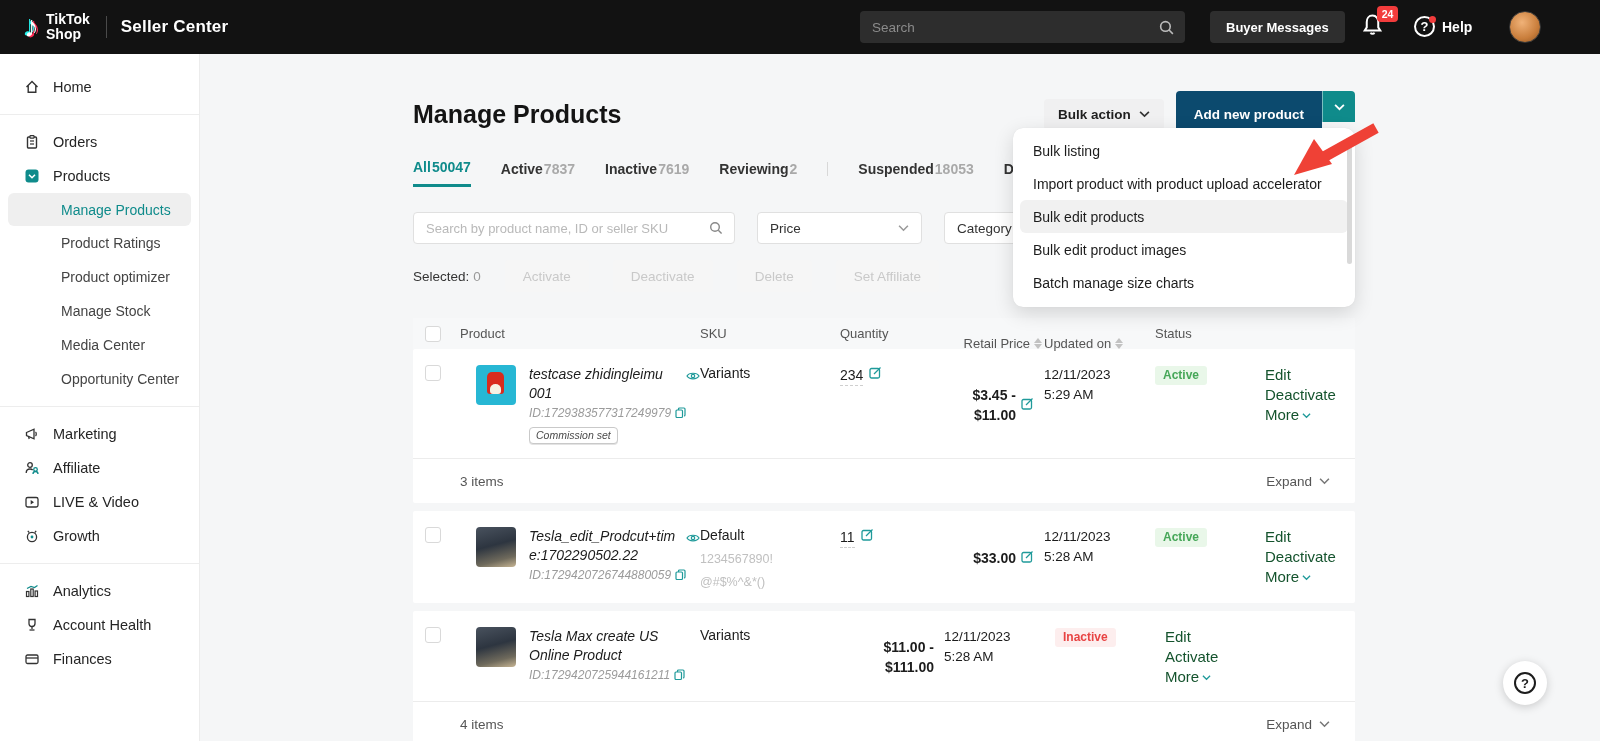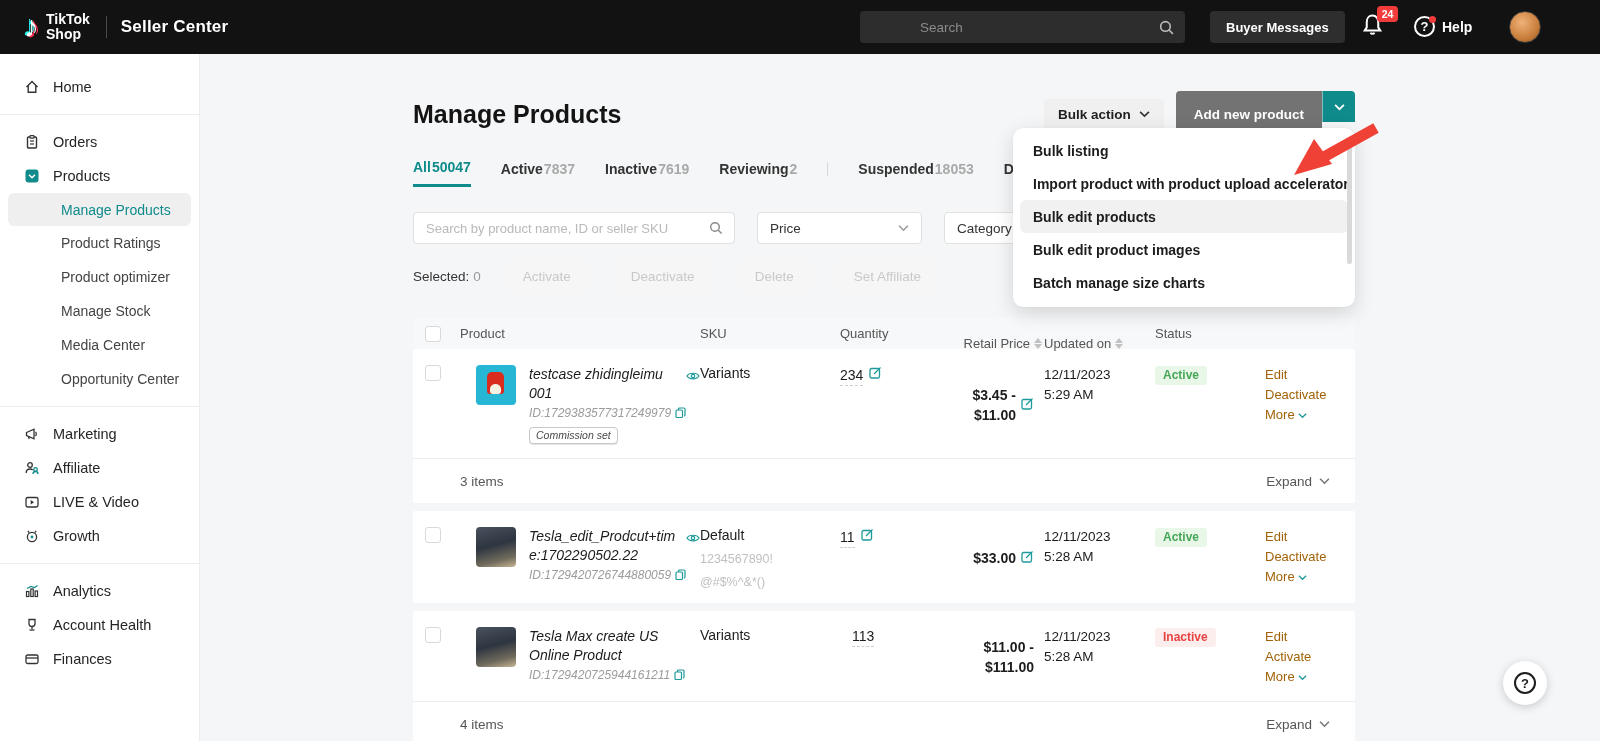--- a/index.html
+++ b/index.html
@@ -6,21 +6,21 @@
   html,body { width:1600px; height:741px; overflow:hidden; font-family:"Liberation Sans", sans-serif; background:#f5f6f7; }
 
   
   .topbar { position:absolute; left:0; top:0; width:1600px; height:54px; background:#121212; display:flex; align-items:center; z-index:100; }
   .brand { display:flex; align-items:center; margin-left:24px; }
   .tiktok-note { font-size:30px; color:#fff; line-height:1; text-shadow:-2px -1px 0 #25f4ee, 2px 1px 0 #fe2c55; margin-right:7px; }
   .brand-text { color:#fff; font-weight:700; font-size:14px; line-height:1.05; }
   .brand-divider { width:1px; height:22px; background:#4a4a4a; margin:0 14px 0 16px; }
   .app-title { color:#fff; font-weight:700; font-size:17px; letter-spacing:.2px; }
   .top-search { position:absolute; left:860px; top:11px; width:325px; height:32px; background:#2d2d2d; border-radius:4px; display:flex; align-items:center; padding:0 10px 0 12px; }
-  .top-search input { flex:1; background:transparent; border:none; outline:none; color:#ddd; font-size:13.5px;margin-left:48px; }
+  .top-search input { flex:1; background:transparent; border:none; outline:none; color:#ddd; font-size:13.5px; }
   .top-search input::placeholder { color:#8b8b8b; }
   .buyer-btn { position:absolute; left:1210px; top:11px; height:32px; padding:0 16px; background:#2e2e2e; border:none; border-radius:4px; color:#fff; font-weight:700; font-size:13px; display:flex; align-items:center; cursor:pointer; font-family:inherit; }
   .bell-wrap { position:absolute; left:1361px; top:13px; width:30px; height:30px; }
   .badge { position:absolute; left:16px; top:-7px; min-width:21px; height:16px; background:#f23c3c; border-radius:4px; color:#fff; font-size:10.5px; font-weight:700; display:flex; align-items:center; justify-content:center; padding:0 4px; }
   .help-wrap { position:absolute; left:1414px; top:16px; display:flex; align-items:center; color:#fff; }
   .qcircle { width:21px; height:21px; border:2px solid #fff; border-radius:50%; display:flex; align-items:center; justify-content:center; font-size:13px; font-weight:700; color:#fff; position:relative; }
   .qcircle .reddot { position:absolute; right:-3px; top:-2px; width:7px; height:7px; background:#f23c3c; border-radius:50%; }
   .help-label { margin-left:7px; font-size:14px; font-weight:700; }
   .avatar { position:absolute; left:1509px; top:11px; width:32px; height:32px; border-radius:50%; background:radial-gradient(circle at 40% 35%, #f0b278, #c97e3c 60%, #8e5522); border:1px solid #3a3a3a; }
 
@@ -33,21 +33,21 @@
   .nav-divider { height:1px; background:#ededed; margin:10px 0; }
 
   
   .content { position:absolute; left:200px; top:54px; width:1400px; height:687px; }
   .inner { margin-left:213px; width:942px; padding-top:37px; }
 
   .title-row { display:flex; align-items:center; }
   h1 { font-size:25px; font-weight:700; color:#141414; flex:1; }
   .bulk-btn { height:31px; background:#f0f0f1; border:none; border-radius:4px; padding:0 14px; font-size:13.5px; font-weight:600; color:#1f1f1f; display:flex; align-items:center; gap:8px; cursor:pointer; font-family:inherit; }
   .add-split { display:flex; margin-left:12px; border-radius:4px; overflow:hidden; }
-  .add-main { height:46px; background:#737373; color:#fff; border:none; font-weight:700; font-size:13.5px; padding:8px 18px; cursor:pointer; font-family:inherit; }
+  .add-main { height:46px; background:#0c4a6e; color:#fff; border:none; font-weight:700; font-size:13.5px; padding:8px 18px; cursor:pointer; font-family:inherit; }
   .add-caret { width:33px; height:31px; background:#0f8b8b; border:none; border-left:1px solid rgba(255,255,255,.45); display:flex; align-items:center; justify-content:center; cursor:pointer; }
 
   .tabs { display:flex; align-items:center; margin-top:22px; gap:30px; }
   .tab { font-size:14px; font-weight:600; color:#333; padding-bottom:9px; cursor:pointer; white-space:nowrap; }
   .tab .cnt { color:#a9a9a9; font-weight:700; margin-left:1px; }
   .tab.active { color:#0f8b8b; border-bottom:3px solid #0f8b8b; }
   .tab.active .cnt { color:#0f8b8b; }
   .tab-sep { width:1px; height:14px; background:#d8d8d8; margin-bottom:9px; }
 
   .filter-row { display:flex; margin-top:25px; gap:22px; }
@@ -97,28 +97,28 @@
   .skuv { font-size:14px; color:#1c1c1c; }
   .skusub { font-size:12.5px; color:#c0c0c0; margin-top:9px; }
   .qtyval { font-size:14px; color:#1c1c1c; display:inline-block; border-bottom:1px dashed #cfcfcf; padding-bottom:2px; }
   .iconbtn { margin-left:6px; vertical-align:1px; cursor:pointer; }
   .priceblock { text-align:right; font-size:14px; color:#1c1c1c; line-height:20px; padding-right:0; }
   .pricewrap { display:flex; justify-content:flex-end; align-items:center; gap:5px; width:102px; padding-right:8px;font-weight:bold; }
   .dateblock { font-size:13.5px; color:#1c1c1c; line-height:20px; padding-left:2px; }
   .status-badge { display:inline-block; padding:2px 8px 3px; border-radius:3px; font-size:12px; font-weight:600; }
   .st-active { color:#46a758; background:#e9f7e9; }
   .st-inactive { color:#e84343; background:#fdeeee; }
-  .act-link { font-size:13px; color:#a16207; line-height:20px; cursor:pointer; display:flex; align-items:center; gap:3px; }
+  .act-link { font-size:15px; color:#14532d; line-height:20px; cursor:pointer; display:flex; align-items:center; gap:3px; }
   .gfooter { border-top:1px solid #ececec; height:45px; display:flex; align-items:center; padding:0 25px 0 47px; }
   .items-count { font-size:13.5px; color:#555; flex:1; }
   .expand { font-size:13.5px; color:#555; display:flex; align-items:center; gap:7px; cursor:pointer;margin-left:24px; }
 
   
   .dropdown { position:absolute; left:1013px; top:128px; width:342px; height:179px; background:#fff; border-radius:10px; box-shadow:0 6px 20px rgba(0,0,0,.14), 0 0 1px rgba(0,0,0,.1); padding-top:6px; overflow:hidden; z-index:50; }
-  .ditem { height:33px; display:flex; align-items:center; padding:0 20px; font-size:14px; font-weight:700; color:#1c1c1c; cursor:pointer; white-space:nowrap; }
+  .ditem { height:33px; display:flex; align-items:center; padding:0 20px; font-size:14px; font-weight:400; color:#1c1c1c; cursor:pointer; white-space:nowrap; }
   .ditem.hover { background:#f1f1f1; border-radius:6px; margin:0 7px; padding:0 13px; }
   .dscroll { position:absolute; right:3px; top:14px; width:5px; height:122px; background:#d9d9d9; border-radius:3px; }
 
   .arrow-annot { position:absolute; left:1286px; top:120px; z-index:60; }
 
   
   .float-help { position:absolute; left:1503px; top:661px; width:44px; height:44px; background:#fff; border-radius:50%; box-shadow:0 2px 10px rgba(0,0,0,.18); display:flex; align-items:center; justify-content:center; cursor:pointer; z-index:90; }
   .float-help .qmk { width:22px; height:22px; border:2px solid #1c1c1c; border-radius:50%; display:flex; align-items:center; justify-content:center; font-size:13px; font-weight:700; color:#1c1c1c; }
 
   .alert-badge { width:15px; height:15px; background:#f28a2e; border-radius:50%; display:inline-block; margin-left:4px; vertical-align:-3px; }
@@ -493,23 +493,20 @@
                   <svg width="11" height="12" viewBox="0 0 11 12">
                     <rect x="1" y="3" width="6.5" height="7.5" rx="1" fill="none" stroke="#1f9a9a" stroke-width="1.2"></rect>
                     <path d="M3.5 3 V2 A1 1 0 0 1 4.5 1 H9 A1 1 0 0 1 10 2 V8 A1 1 0 0 1 9 9" fill="none" stroke="#1f9a9a" stroke-width="1.2"></path>
                   </svg>
                 </div>
           </div>
         </div>
         <div class="col-sku">
               <div class="skuv">Variants</div>
             </div>
-        <div class="col-qty" style="padding-left:12px;">
-          <span class="qtyval">113</span>
-        </div>
         <div class="pricewrap">
           <div class="priceblock">
                 <div>$11.00 -</div>
                 <div>$111.00</div>
               </div>
         </div>
         <div class="col-updated">
               <div class="dateblock">
                 <div>12/11/2023</div>
                 <div>5:28 AM</div>

